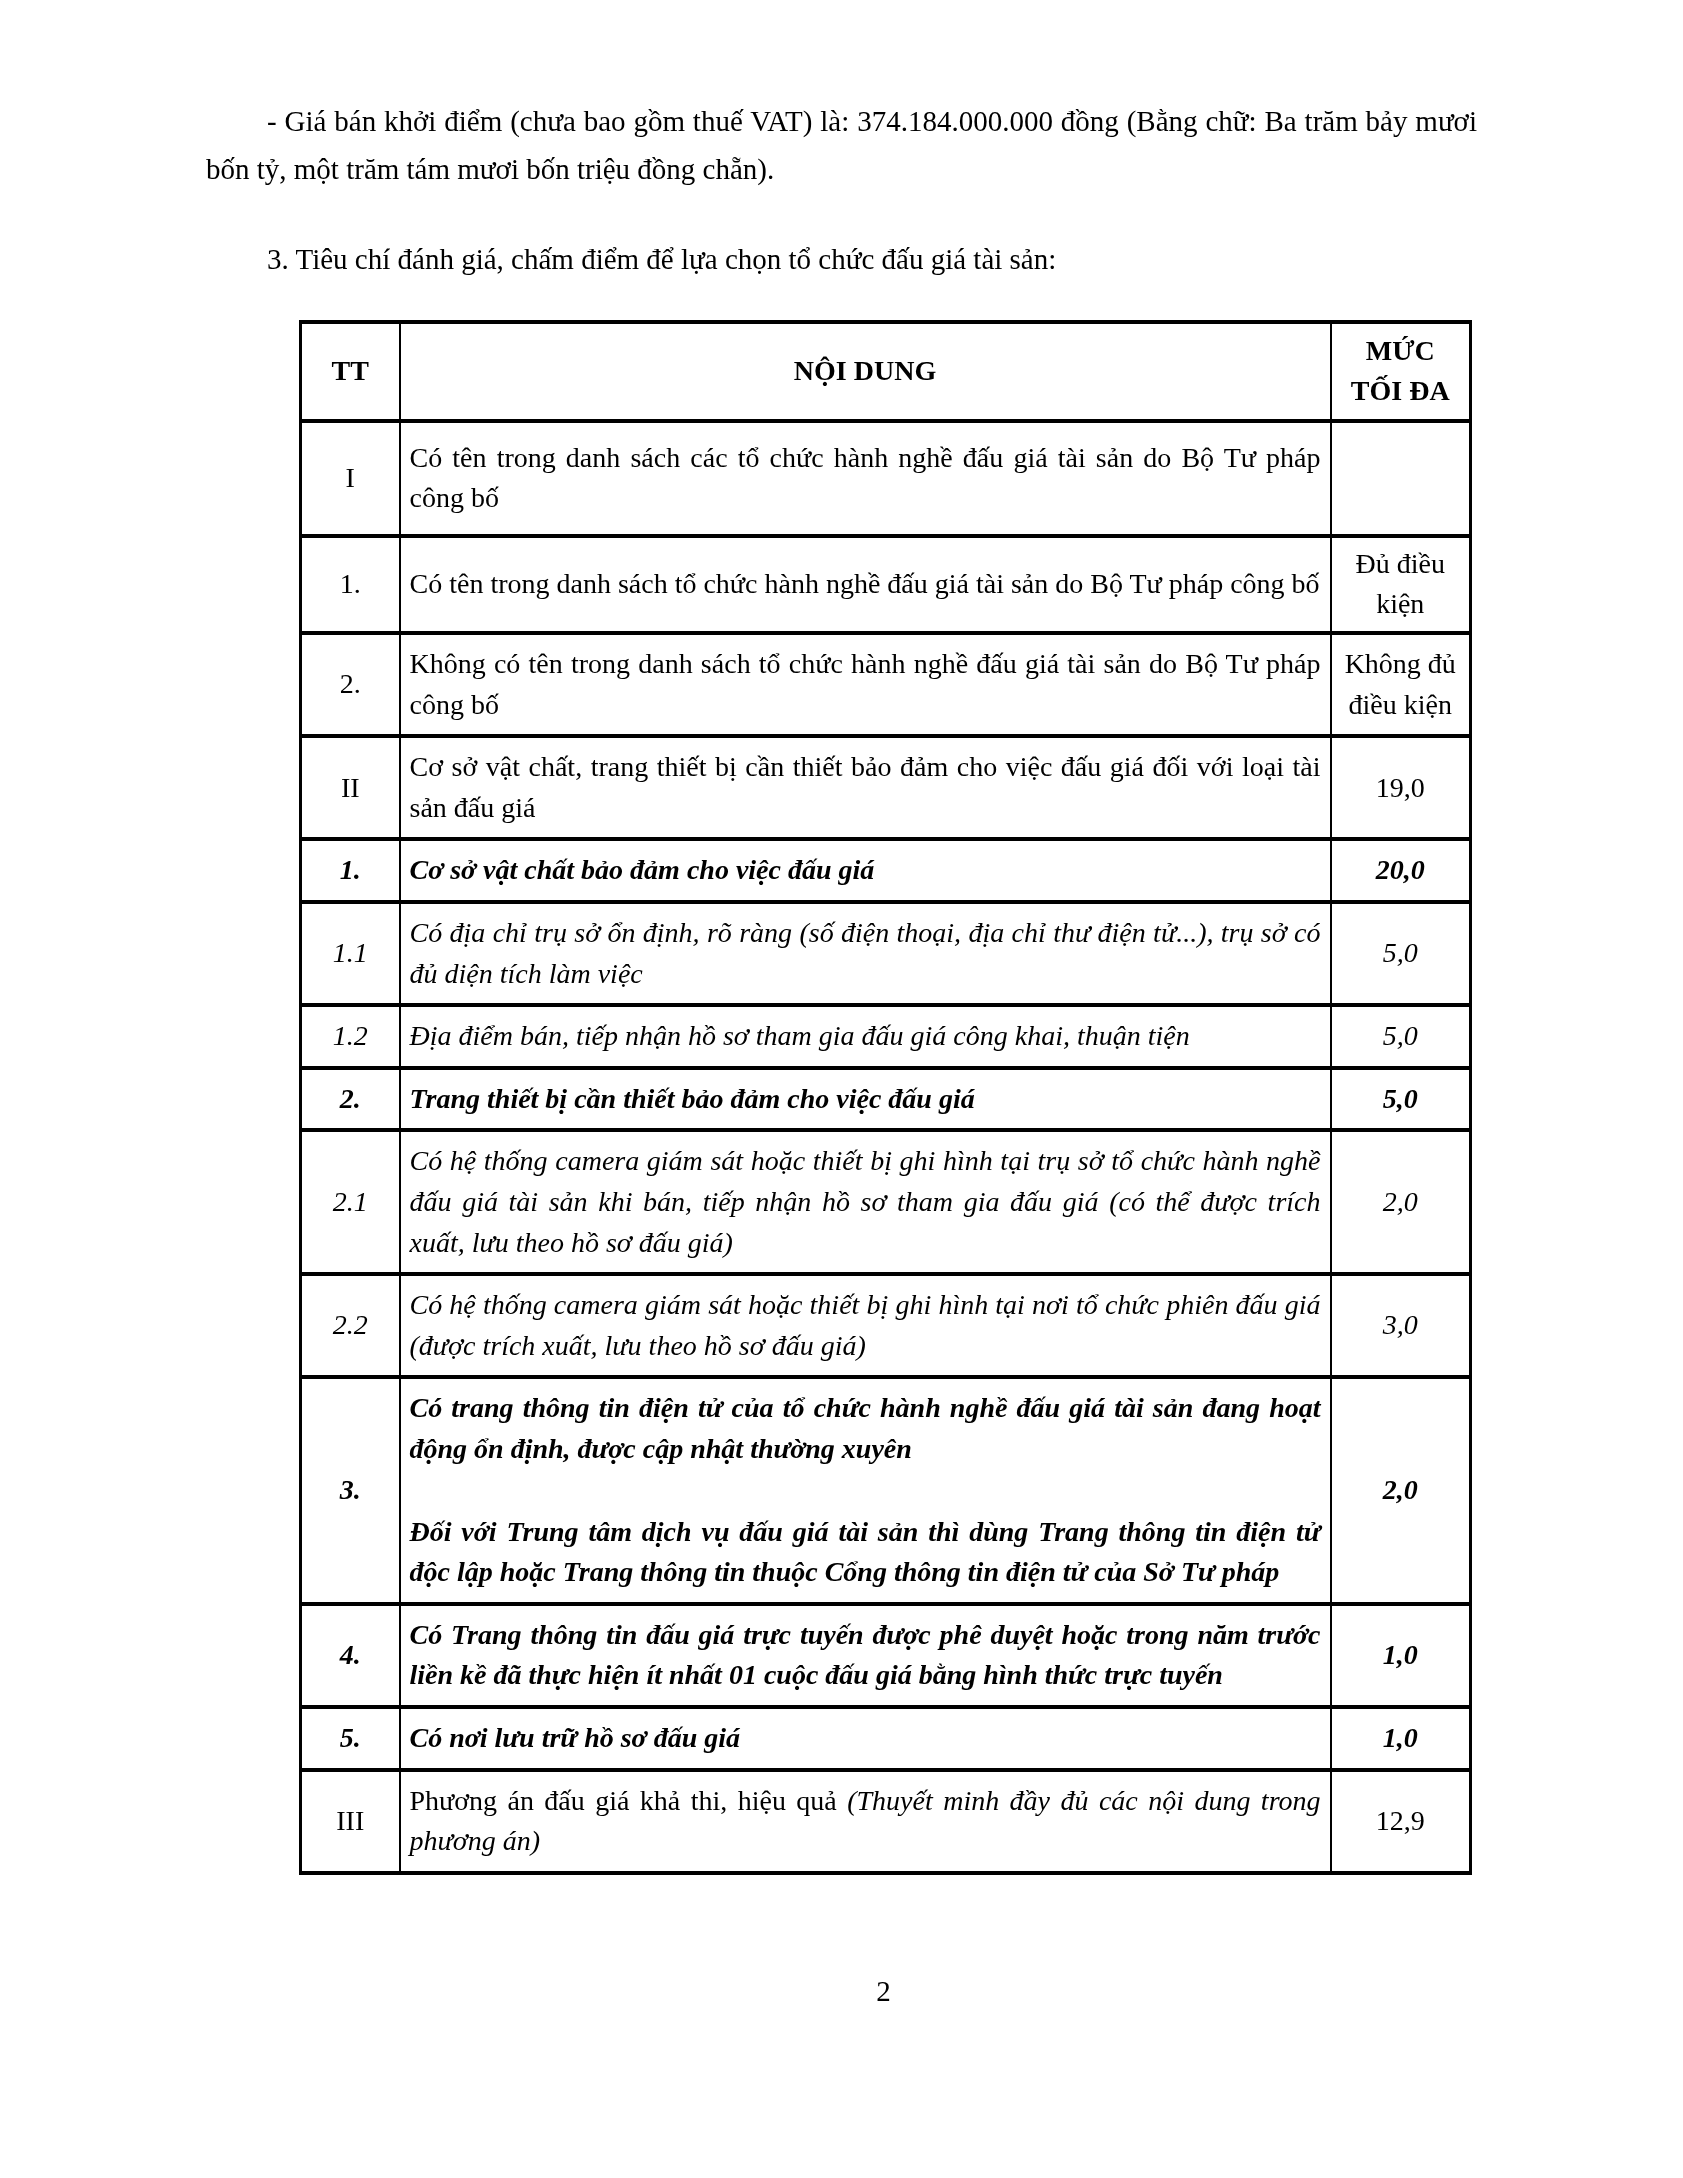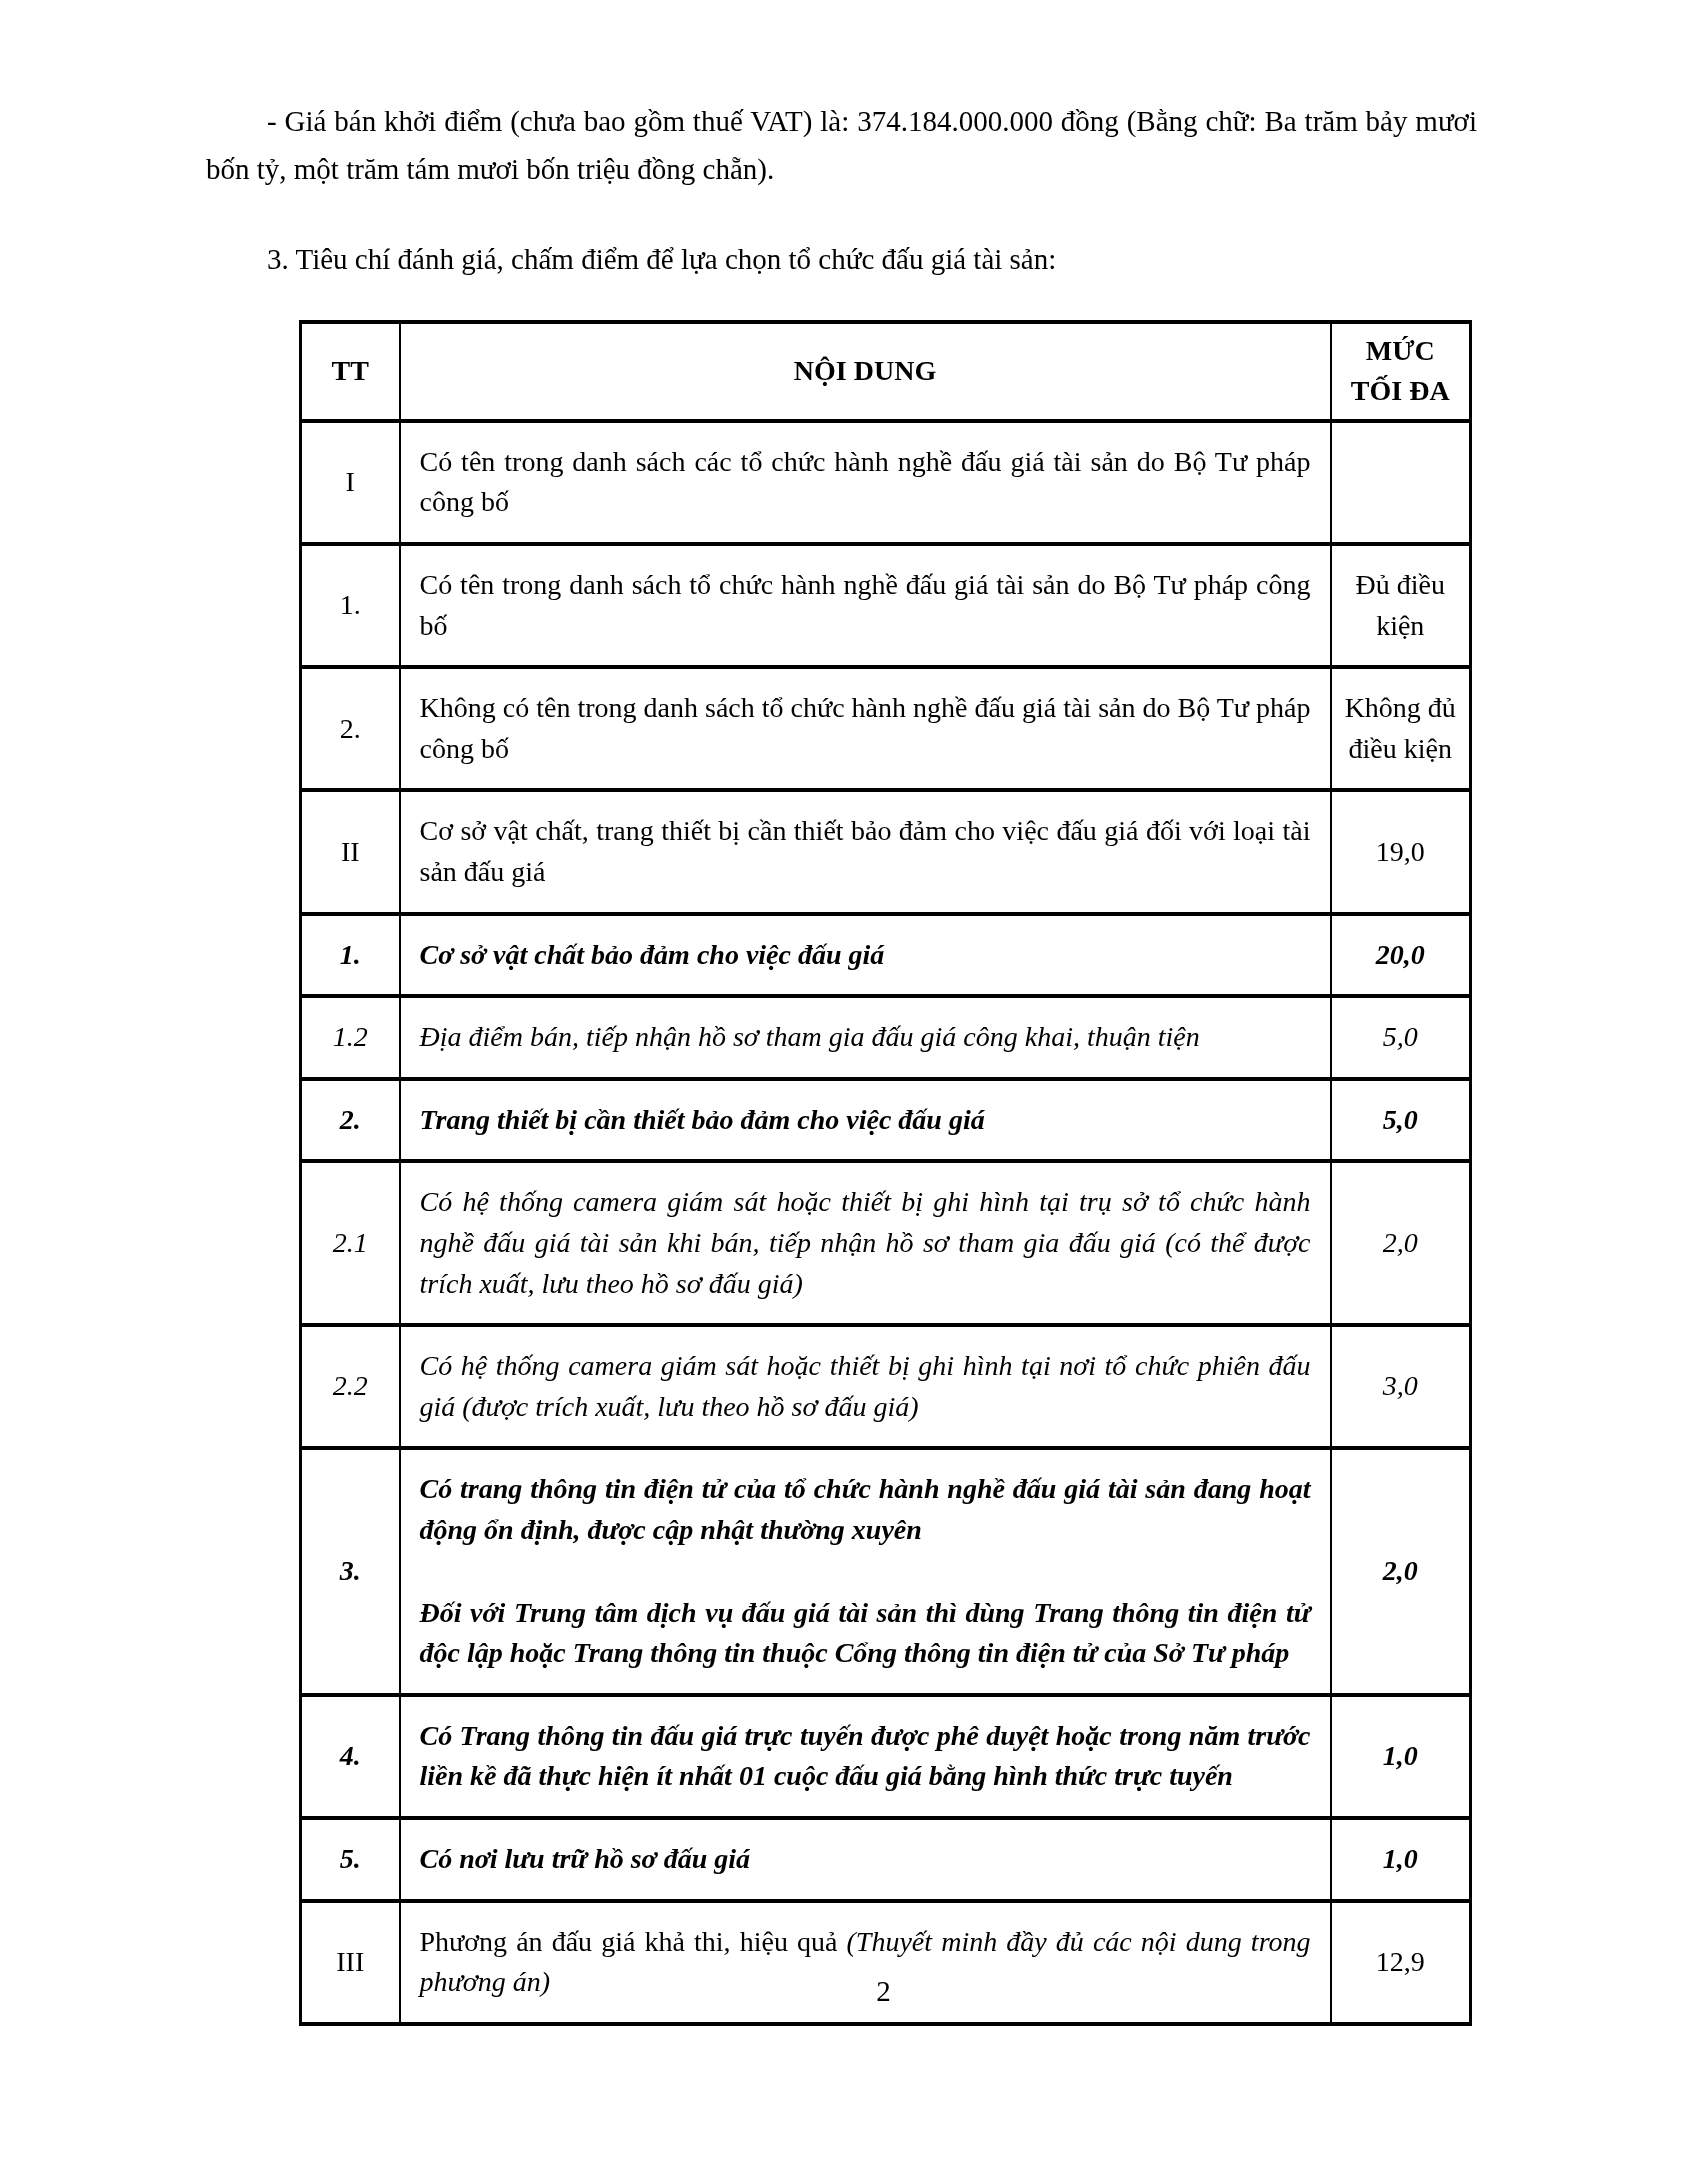--- a/index.html
+++ b/index.html
@@ -37,21 +37,21 @@
     padding:6px 6px;
   }
   table.criteria{border:3px solid #000;}
   col.c-tt{width:99px;}
   col.c-content{width:931px;}
   col.c-score{width:140px;}
   th.hdr{font-weight:bold;text-align:center;height:83px;padding:4px;}
   td.col-tt{text-align:center;}
   td.col-content{text-align:justify;padding:6px 10px;}
   td.col-score{text-align:center;padding:4px 6px;margin-left:15px;}
-  .cell-para{margin:13px;}
+  .cell-para{margin:3px;}
   .cell-para + .cell-para{margin-top:42px;}
   tr.row-I td{height:99px;vertical-align:middle;}
   .page-footer{
     position:absolute;left:299px;width:1169px;
     top:1975px;
     text-align:center;font-size:29px;
   }
 </style>
 </head>
 <body>
@@ -103,20 +103,27 @@
         <td class="col-score s-b">19,0</td>
       </tr>
       <tr>
         <td class="col-tt s-bi">1.</td>
         <td class="col-content">
           <p class="cell-para"><span class="s-bi">Cơ sở vật chất bảo đảm cho việc đấu giá</span></p>
         </td>
         <td class="col-score s-bi">20,0</td>
       </tr>
       <tr>
+        <td class="col-tt s-i">1.1</td>
+        <td class="col-content">
+          <p class="cell-para"><span class="s-i">Có địa chỉ trụ sở ổn định, rõ ràng (số điện thoại, địa chỉ thư điện tử...), trụ sở có đủ diện tích làm việc</span></p>
+        </td>
+        <td class="col-score s-i">5,0</td>
+      </tr>
+      <tr>
         <td class="col-tt s-i">1.2</td>
         <td class="col-content">
           <p class="cell-para"><span class="s-i">Địa điểm bán, tiếp nhận hồ sơ tham gia đấu giá công khai, thuận tiện</span></p>
         </td>
         <td class="col-score s-i">5,0</td>
       </tr>
       <tr>
         <td class="col-tt s-bi">2.</td>
         <td class="col-content">
           <p class="cell-para"><span class="s-bi">Trang thiết bị cần thiết bảo đảm cho việc đấu giá</span></p>

